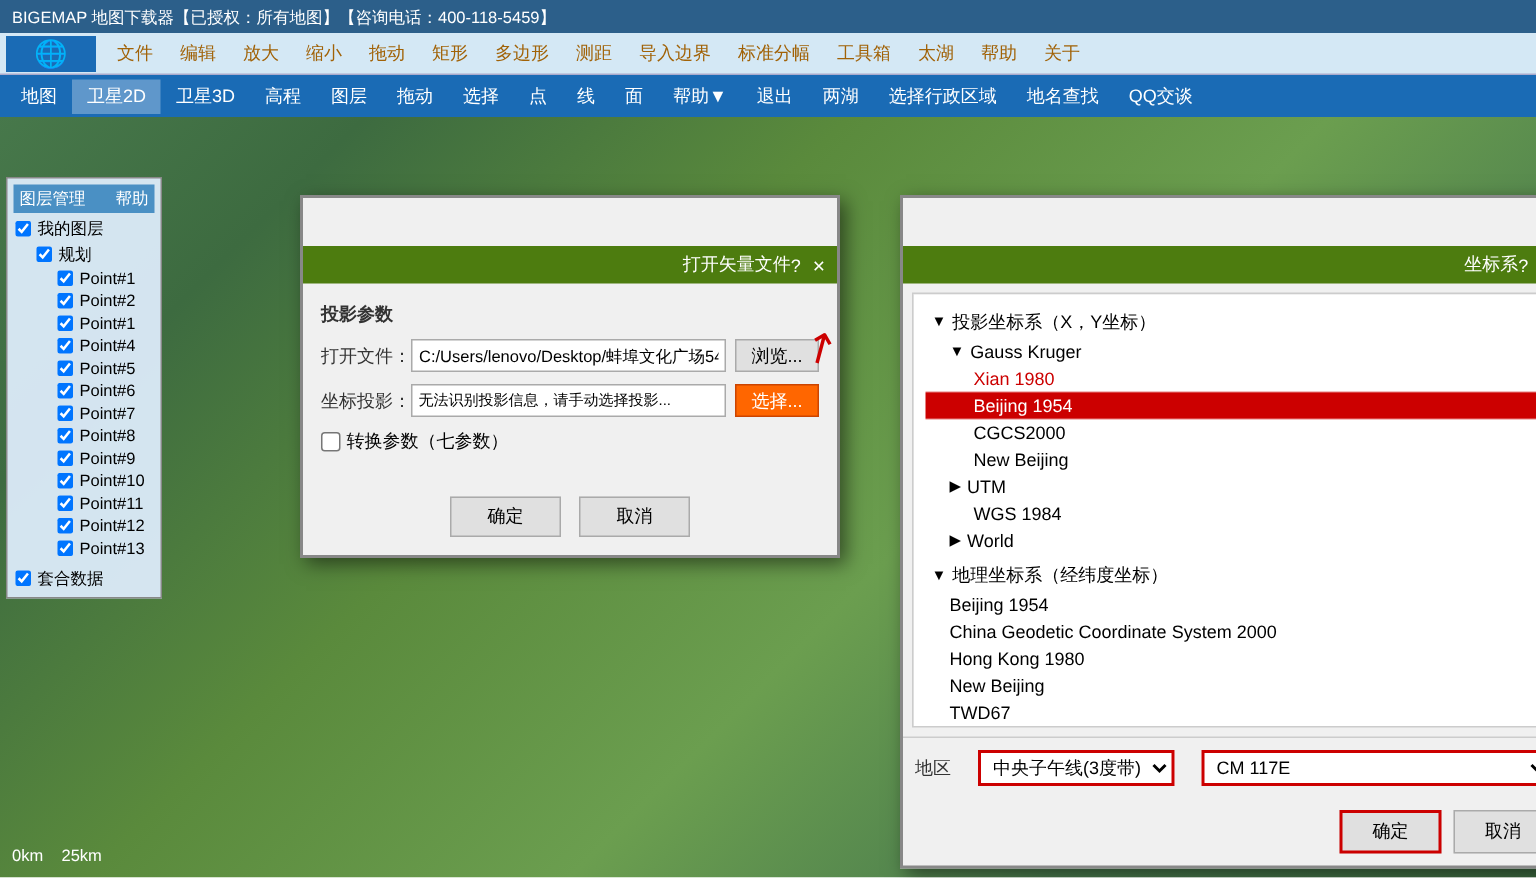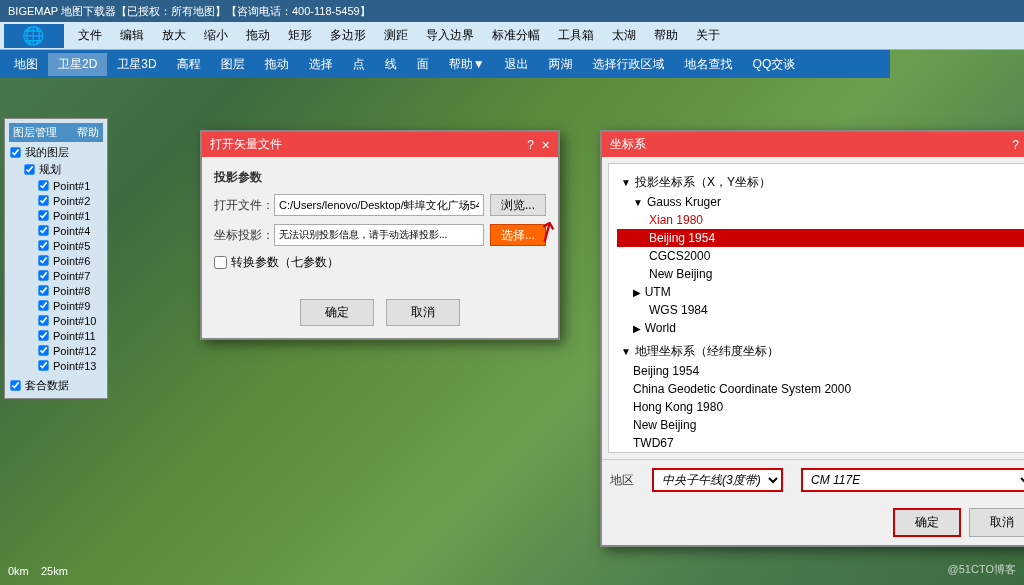--- a/index.html
+++ b/index.html
@@ -53,29 +53,29 @@
       z-index: 100;
       border-bottom: 1px solid #aac;
     }
     .toolbar-btn {
       padding: 2px 8px;
       background: #d4e8f5;
       border: none;
       cursor: pointer;
       font-size: 12px;
       font-family: 'Microsoft YaHei', SimSun, sans-serif;
-      color: #000000;
+      color: #a16207;
       white-space: nowrap;
     }
 
     
     .second-toolbar {
       position: absolute;
       top: 50px; left: 0;
-      width: 890px;
+      width: 1024px;
       height: 28px;
       background: #1a6bb5;
       display: flex;
       align-items: center;
       padding: 0 4px;
       gap: 0;
       z-index: 100;
     }
     .second-btn {
       padding: 3px 10px;
@@ -122,27 +122,28 @@
     .dialog-vector {
       position: absolute;
       top: 130px; left: 200px;
       width: 360px;
       background: #f0f0f0;
       border: 2px solid #888;
       box-shadow: 4px 4px 12px rgba(0,0,0,0.5);
       z-index: 200;
     }
     .dialog-title-bar {
-      background: #ef4444;
+      background: #4d7c0f;
       color: white;
       padding: 4px 8px;
       display: flex;
-      justify-content: space-between;
-      align-items: center;
-      font-size: 12px;
+      justify-content: flex-end;
+      align-items: center;
+      font-size: 12px;
+      margin-top: 32px;
     }
     .dialog-title-bar .close-btn {
       background: none;
       border: none;
       color: white;
       cursor: pointer;
       font-size: 14px;
       line-height: 1;
     }
     .dialog-content {
@@ -255,21 +256,20 @@
     .coord-footer-label {
       font-size: 12px;
       color: #333;
     }
     .coord-select {
       height: 24px;
       border: 1px solid #cc0000;
       font-size: 12px;
       padding: 0 4px;
       background: white;
-      font-style: italic;
     }
     .coord-footer-actions {
       padding: 8px;
       display: flex;
       justify-content: flex-end;
       gap: 8px;
     }
     .coord-footer-btn {
       padding: 4px 20px;
       background: #e0e0e0;

